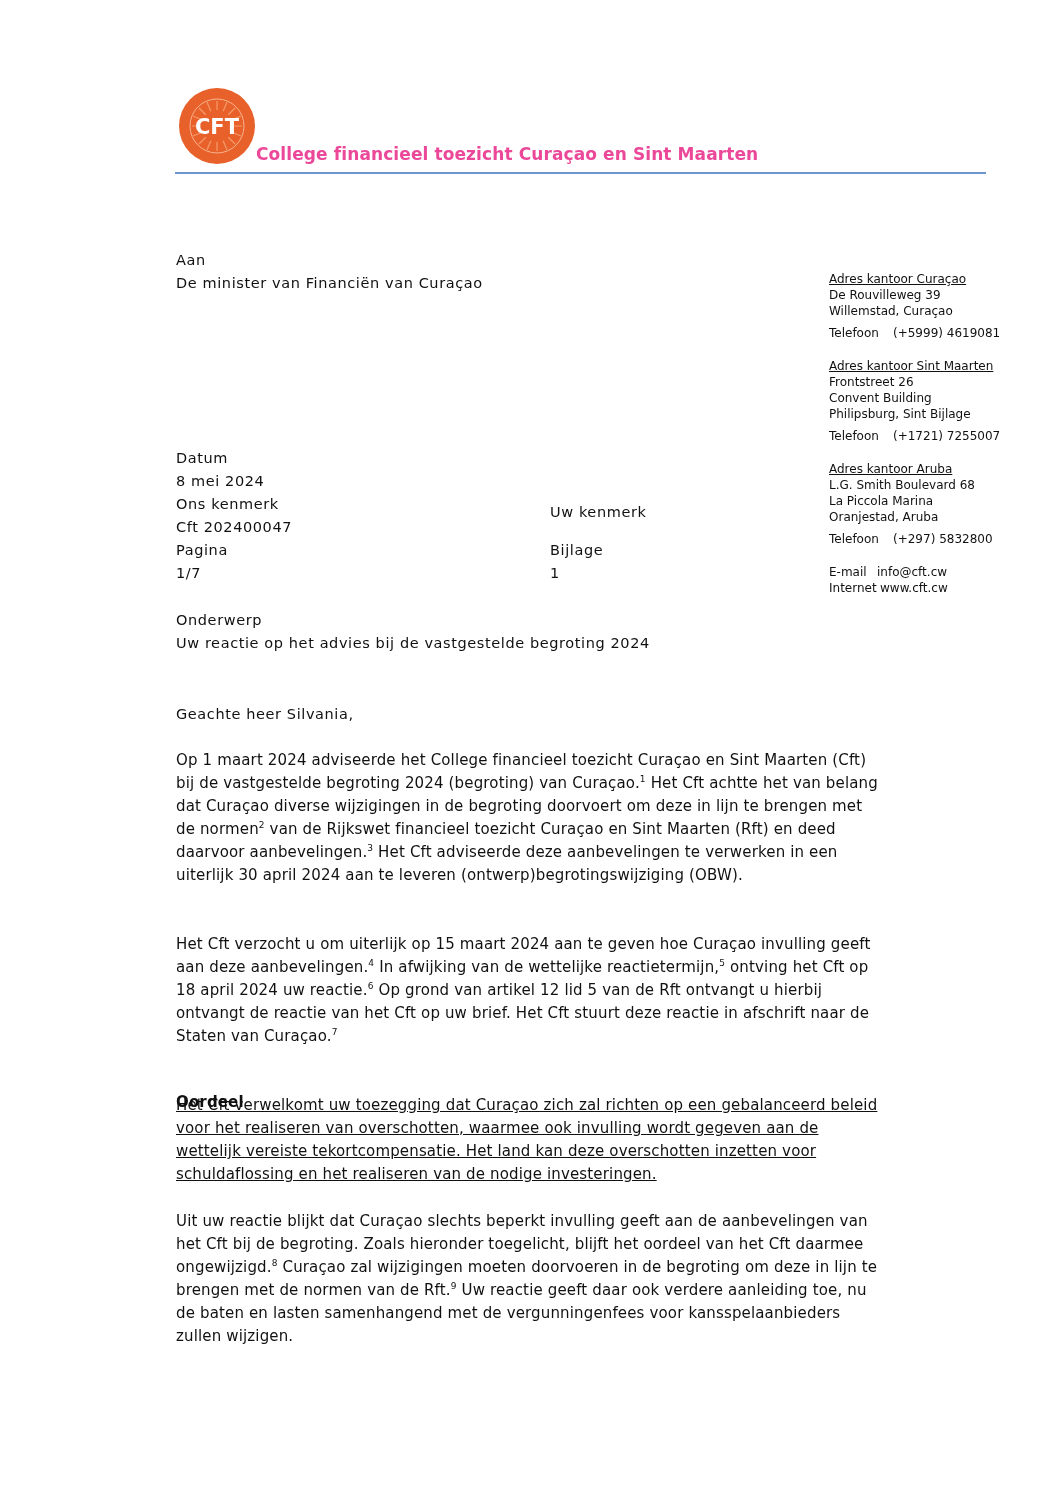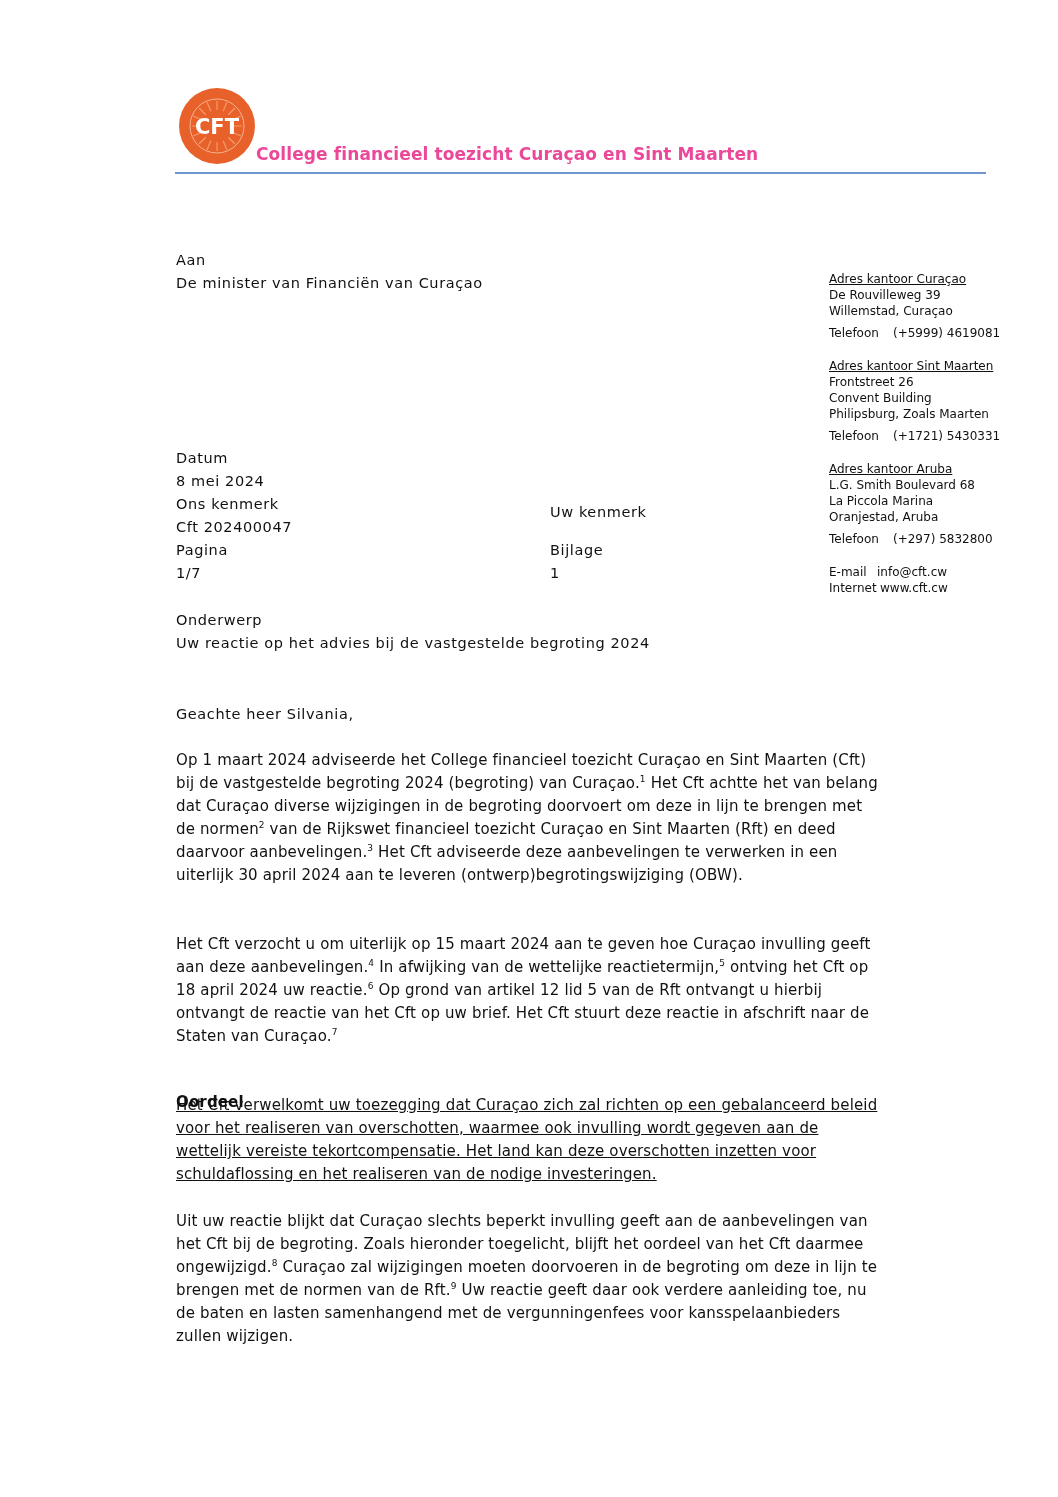--- a/index.html
+++ b/index.html
@@ -49,23 +49,23 @@
 <div class="abs side">
   <div class="hd">Adres kantoor Curaçao</div>
   <div>De Rouvilleweg 39</div>
   <div>Willemstad, Curaçao</div>
   <div class="gap"></div>
   <div class="tel"><span class="k">Telefoon</span><span>(+5999) 4619081</span></div>
   <div class="gap2"></div>
   <div class="hd">Adres kantoor Sint Maarten</div>
   <div>Frontstreet 26</div>
   <div>Convent Building</div>
-  <div>Philipsburg, Zoals Maarten</div>
+  <div>Philipsburg, Sint Bijlage</div>
   <div class="gap"></div>
-  <div class="tel"><span class="k">Telefoon</span><span>(+1721) 5430331</span></div>
+  <div class="tel"><span class="k">Telefoon</span><span>(+1721) 7255007</span></div>
   <div class="gap2"></div>
   <div class="hd">Adres kantoor Aruba</div>
   <div>L.G. Smith Boulevard 68</div>
   <div>La Piccola Marina</div>
   <div>Oranjestad, Aruba</div>
   <div class="gap"></div>
   <div class="tel"><span class="k">Telefoon</span><span>(+297) 5832800</span></div>
   <div class="gap2"></div>
   <div><span style="display:inline-block;width:48px;">E-mail</span><span>info@cft.cw</span></div>
   <div><span style="display:inline-block;width:51px;">Internet</span><span>www.cft.cw</span></div>

